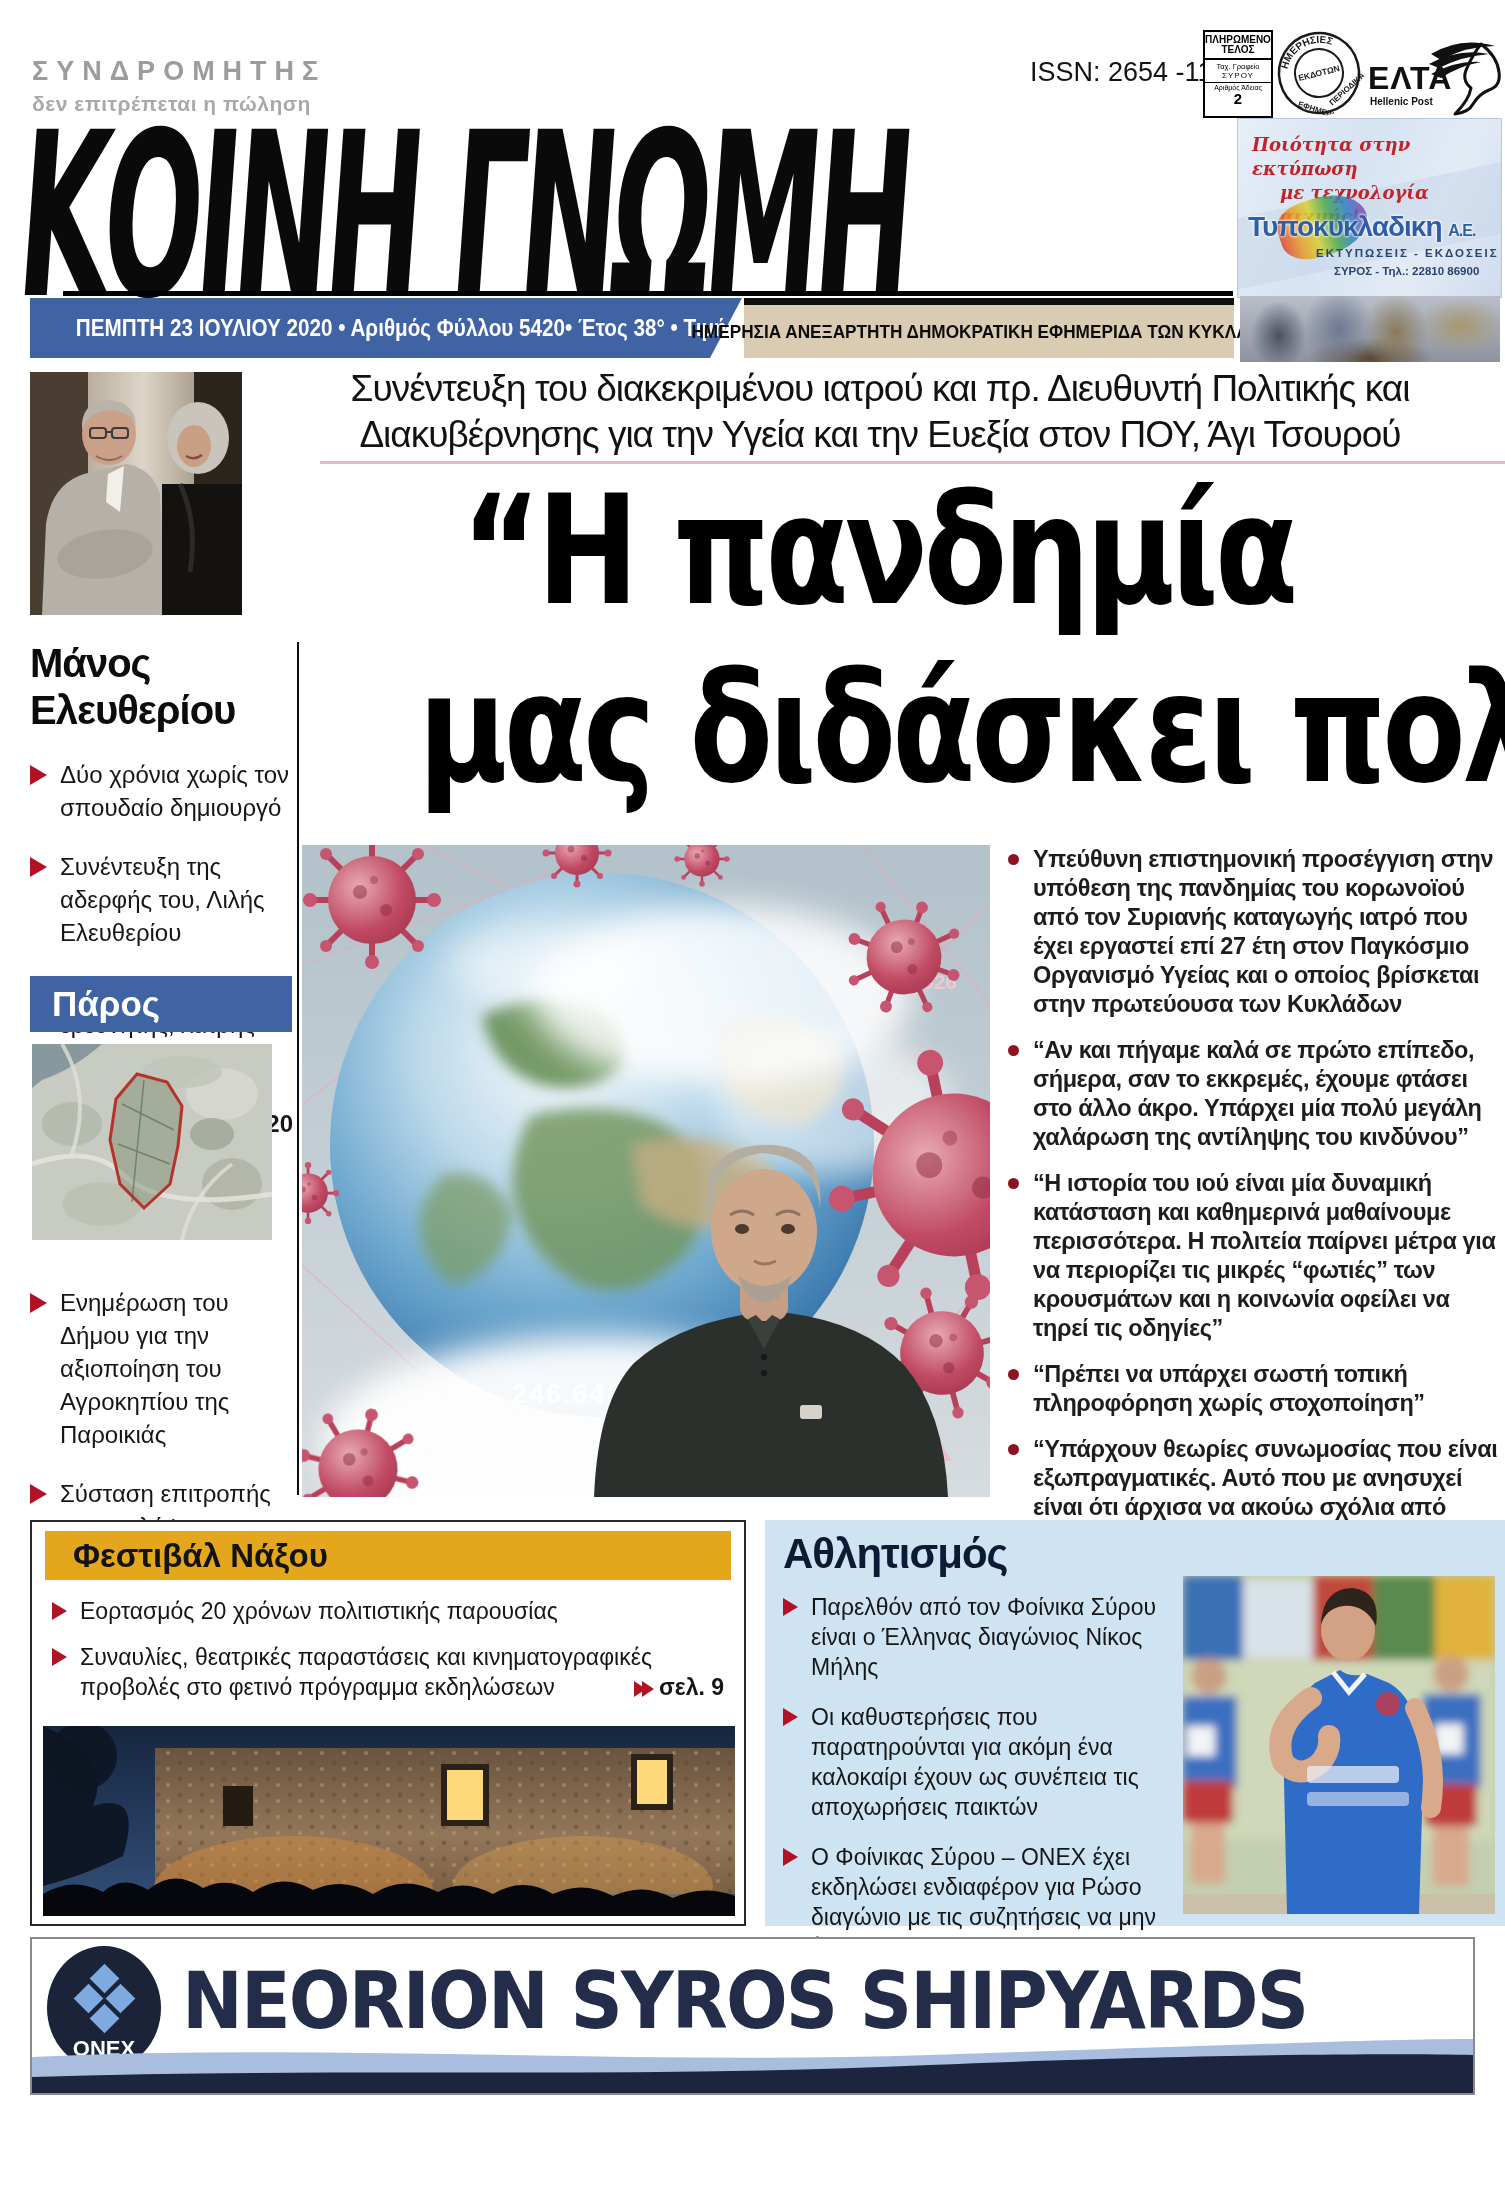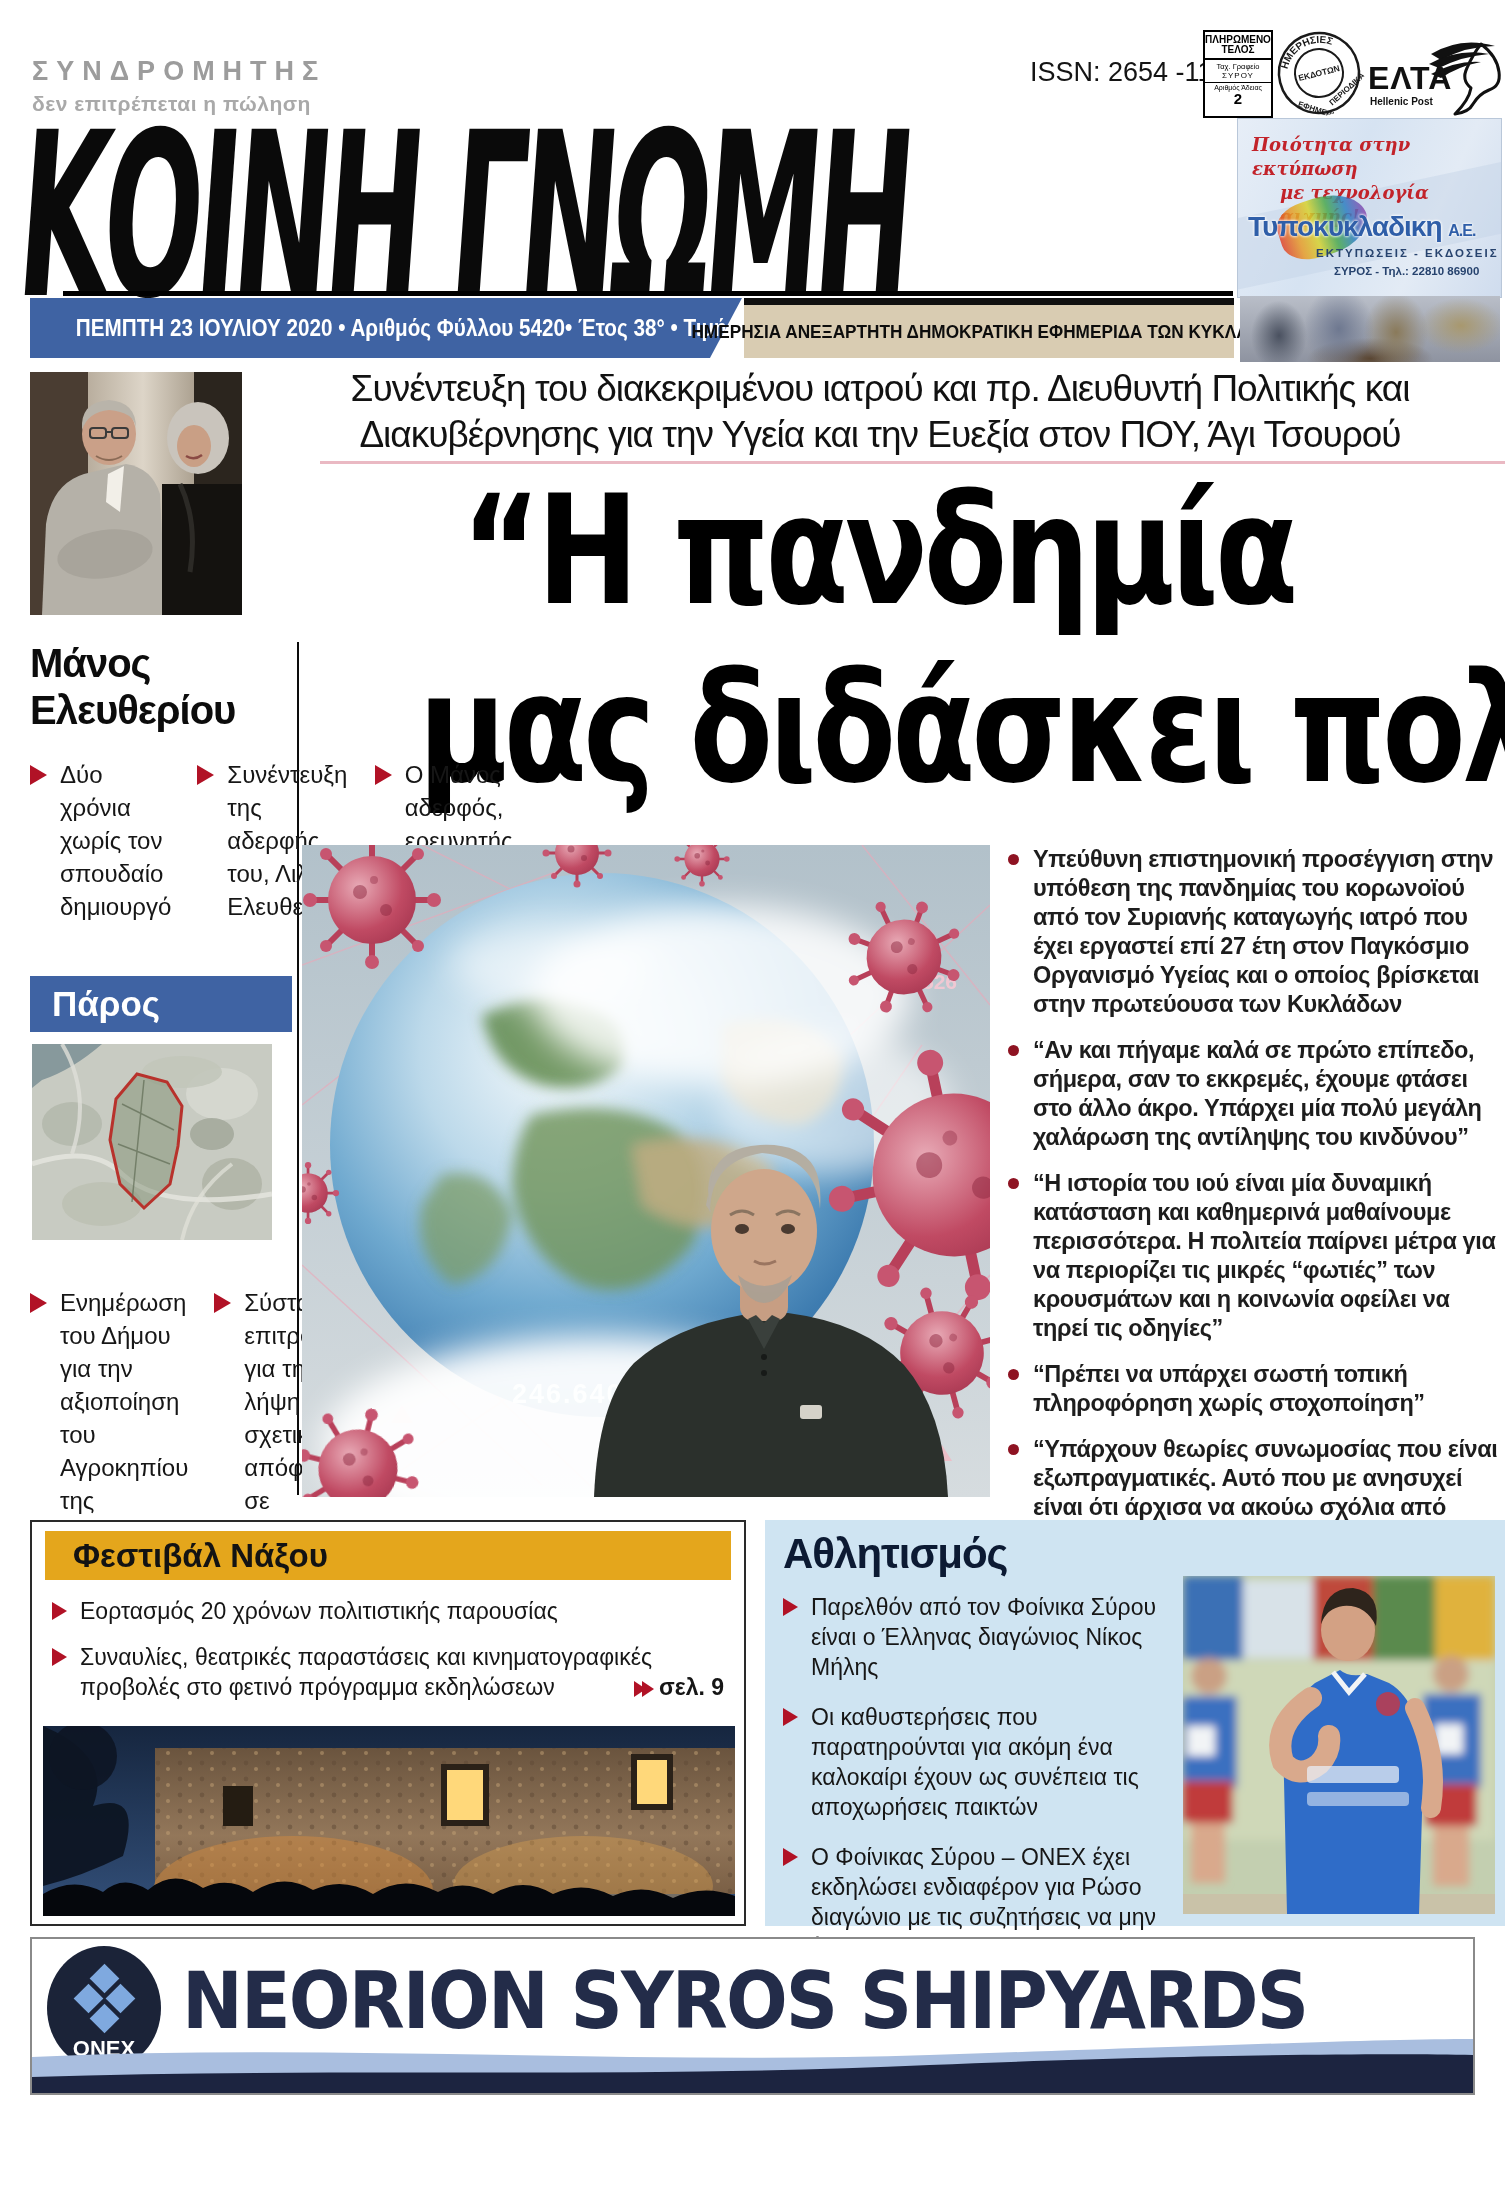--- a/index.html
+++ b/index.html
@@ -73,21 +73,21 @@
           font-size:37px;line-height:46px;letter-spacing:-1px;}
   .kickrule{left:320px;top:461px;width:1185px;height:3px;background:#eab9c3;}
   .headline{left:250px;top:462px;width:1255px;text-align:center;font-family:"DejaVu Sans",sans-serif;
             font-weight:900;color:#000;font-size:152px;line-height:178px;letter-spacing:-5px;}
   .headline .cond{display:inline-block;transform:scaleX(.8);white-space:nowrap;}
 
   
   .vrule{left:297px;top:642px;width:2px;height:853px;background:#0c0c0c;}
   .sidebar{left:30px;top:640px;width:263px;}
   .sidebar h2{margin:0;font-size:40px;line-height:47px;font-weight:bold;color:#0c0c0c;letter-spacing:-1px;}
-  .blist{margin-top:24px;display:flex;flex-direction:row;gap:26px;}
+  .blist{margin-top:24px;display:flex;flex-direction:column;gap:26px;}
   .brow{display:flex;gap:13px;font-size:24px;line-height:33px;color:#161616;}
   .tri{flex:none;width:0;height:0;border-left:17px solid #b11226;border-top:10px solid transparent;
        border-bottom:10px solid transparent;margin-top:7px;}
   .pref{float:right;white-space:nowrap;font-weight:bold;}
   .dar{display:inline-block;margin-right:5px;}
   .dar i{display:inline-block;width:0;height:0;border-top:8px solid transparent;border-bottom:8px solid transparent;
          border-left:12px solid #b11226;vertical-align:-2px;}
   .dar i + i{margin-left:-4px;}
   .parosbar{left:30px;top:976px;width:262px;height:56px;background:#3f63a3;color:#fff;font-size:35px;
             font-weight:bold;display:flex;align-items:center;padding-left:22px;box-sizing:border-box;}

